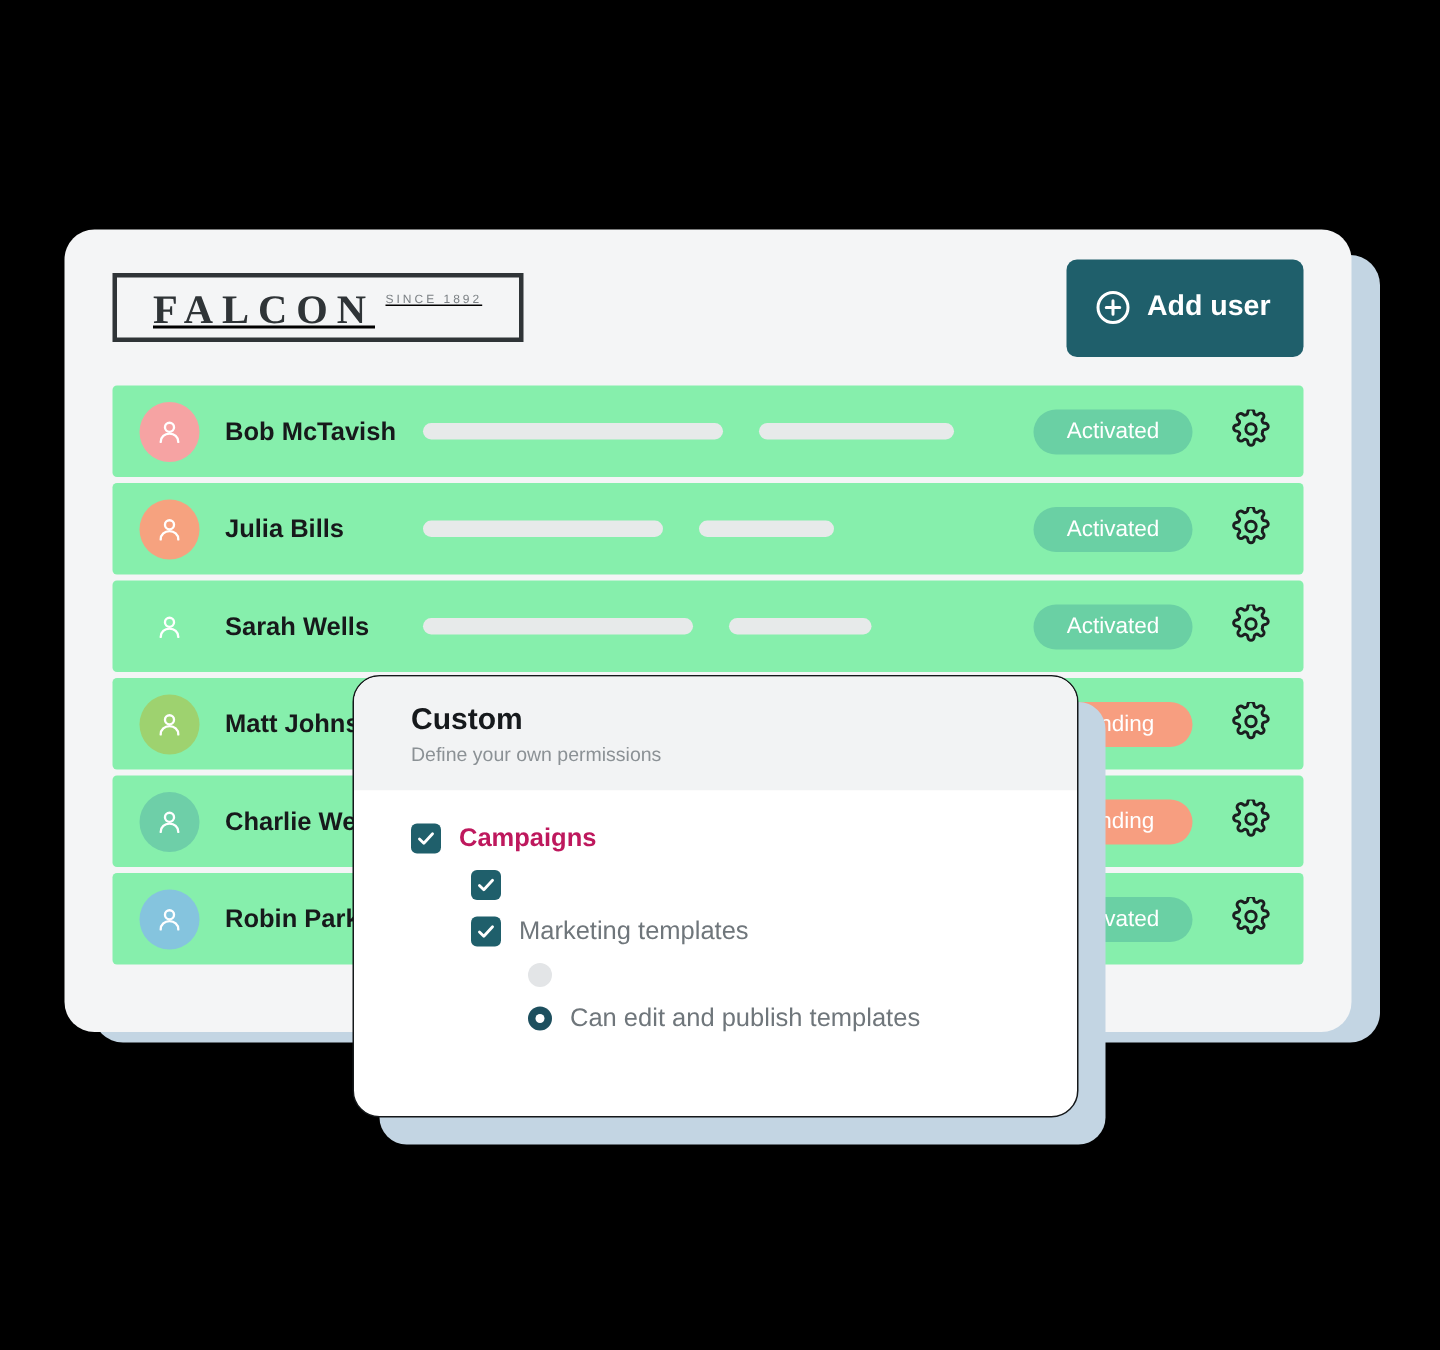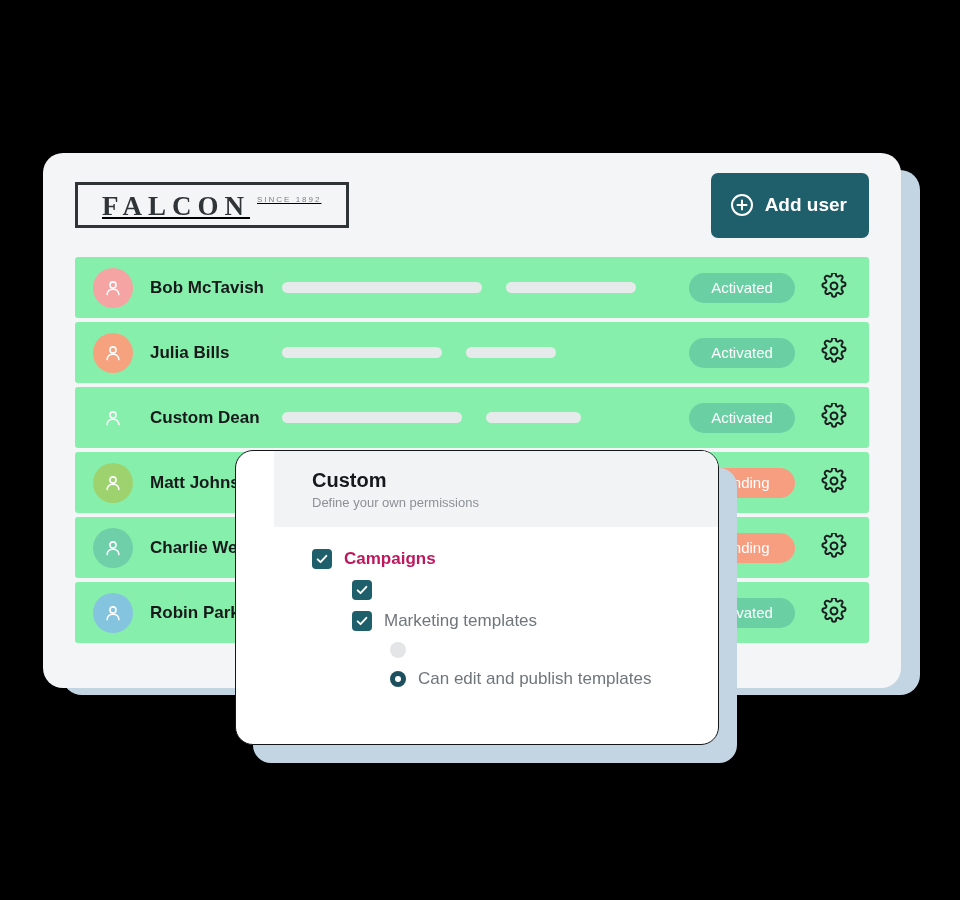--- a/index.html
+++ b/index.html
@@ -200,21 +200,20 @@
   .modal {
     position: absolute;
     left: 235px;
     top: 450px;
     width: 484px;
     height: 295px;
     background: #ffffff;
     border: 1.5px solid #15181a;
     border-radius: 18px;
     overflow: hidden;
-    padding-left: 38px;
   }
 
   .modal-header {
     background: #f2f3f4;
     padding: 18px 38px 17px 38px;
   }
   .modal-title {
     font-size: 20px;
     font-weight: bold;
     color: #16191c;
@@ -352,21 +351,21 @@
         </div>
         <div class="user-row">
           <div class="avatar">
             <span>
               <svg width="22" height="22" viewBox="0 0 24 24" fill="none">
                 <circle cx="12" cy="8.6" r="3.3" stroke="#ffffff" stroke-width="1.7"></circle>
                 <path d="M5.6 19.2c0-3.6 2.9-6 6.4-6s6.4 2.4 6.4 6" stroke="#ffffff" stroke-width="1.7" stroke-linecap="round"></path>
               </svg>
             </span>
           </div>
-          <div class="user-name">Custom Dean</div>
+          <div class="user-name">Sarah Wells</div>
           <div class="skeletons">
             <div class="skel" style="width: 180px;"></div>
             <div class="skel" style="width: 95px;"></div>
           </div>
           <div class="badge activated">Activated</div>
           <button class="gear-btn">
             <span><svg width="26" height="26" viewBox="0 0 24 24" fill="none">
                 <path d="M12 15.2a3.2 3.2 0 100-6.4 3.2 3.2 0 000 6.4z" stroke="#1b1e20" stroke-width="1.8"></path>
                 <path d="M19.1 14.2a1.6 1.6 0 00.3 1.8l.1.1a1.9 1.9 0 11-2.7 2.7l-.1-.1a1.6 1.6 0 00-1.8-.3 1.6 1.6 0 00-1 1.5v.2a1.9 1.9 0 11-3.8 0v-.1a1.6 1.6 0 00-1-1.5 1.6 1.6 0 00-1.8.3l-.1.1a1.9 1.9 0 11-2.7-2.7l.1-.1a1.6 1.6 0 00.3-1.8 1.6 1.6 0 00-1.5-1h-.2a1.9 1.9 0 110-3.8h.1a1.6 1.6 0 001.5-1 1.6 1.6 0 00-.3-1.8l-.1-.1A1.9 1.9 0 117 2.9l.1.1a1.6 1.6 0 001.8.3h.1a1.6 1.6 0 001-1.5v-.2a1.9 1.9 0 113.8 0v.1a1.6 1.6 0 001 1.5 1.6 1.6 0 001.8-.3l.1-.1a1.9 1.9 0 112.7 2.7l-.1.1a1.6 1.6 0 00-.3 1.8v.1a1.6 1.6 0 001.5 1h.2a1.9 1.9 0 110 3.8h-.1a1.6 1.6 0 00-1.5 1z" stroke="#1b1e20" stroke-width="1.8" stroke-linejoin="round"></path>
               </svg></span>

